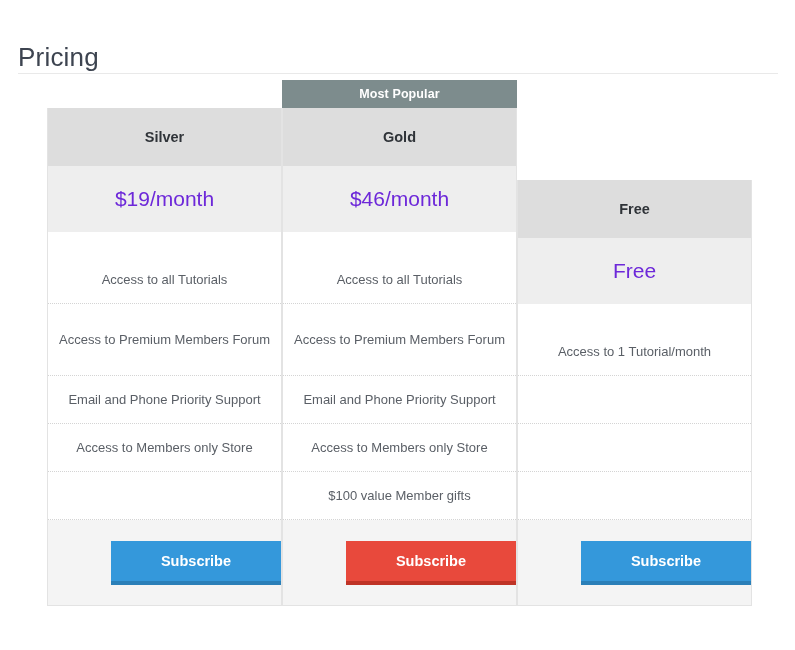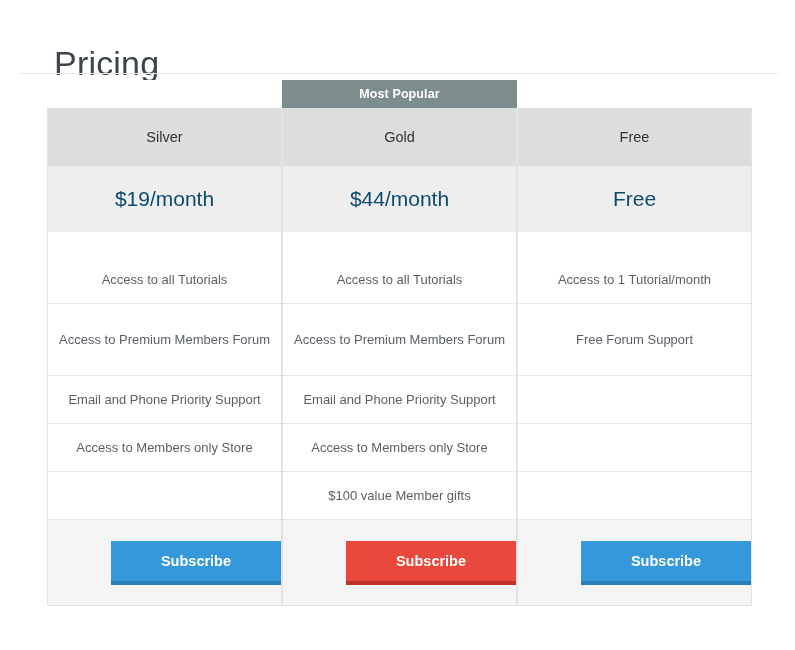--- a/index.html
+++ b/index.html
@@ -19,27 +19,26 @@
     width: 795px;
     height: 650px;
     box-sizing: border-box;
   }
 
   
   .page-title {
     position: absolute;
     left: 18px;
     top: 20px;
-    font-size: 34px;
+    font-size: 26px;
     font-weight: 400;
     color: #3d4450;
     letter-spacing: 0.2px;
     line-height: 40px;
     white-space: nowrap;
-    margin-left: 36px;
   }
   .title-rule {
     position: absolute;
     left: 18px;
     top: 73px;
     width: 760px;
     height: 1px;
     background: #e9e9e9;
   }
 
@@ -88,29 +87,29 @@
     border-color: #e3e3e3;
   }
 
   .plan-header {
     height: 58px;
     line-height: 58px;
     text-align: center;
     background: #dddddd;
     color: #2f3338;
     font-size: 14.5px;
-    font-weight: normal;
+    font-weight: bold;
   }
 
   .plan-price {
     height: 66px;
     line-height: 66px;
     text-align: center;
     background: #eeeeee;
-    color: #0c4a6e;
+    color: #6d28d9;
     font-size: 21px;
     font-weight: 400;
   }
 
   .features {
     background: #ffffff;
     margin-top: 24px;
   }
   .feature {
     min-height: 48px;
@@ -185,42 +184,41 @@
         <div class="plan-footer">
           <button class="btn btn-blue">Subscribe</button>
         </div>
       </div>
     </div>
 
     <div class="plan featured">
       <div class="ribbon">Most Popular</div>
       <div class="plan-body">
         <div class="plan-header">Gold</div>
-        <div class="plan-price">$44/month</div>
+        <div class="plan-price">$46/month</div>
         <div class="features">
           <div class="feature">Access to all Tutorials</div>
           <div class="feature tall">Access to Premium Members Forum</div>
           <div class="feature">Email and Phone Priority Support</div>
           <div class="feature">Access to Members only Store</div>
           <div class="feature">$100 value Member gifts</div>
         </div>
         <div class="plan-footer">
           <button class="btn btn-red">Subscribe</button>
         </div>
       </div>
     </div>
 
     <div class="plan">
       <div class="ribbon placeholder"></div>
       <div class="plan-body">
         <div class="plan-header">Free</div>
         <div class="plan-price">Free</div>
         <div class="features">
           <div class="feature">Access to 1 Tutorial/month</div>
-          <div class="feature tall">Free Forum Support</div>
           <div class="feature empty"></div>
           <div class="feature empty"></div>
           <div class="feature empty"></div>
         </div>
         <div class="plan-footer">
           <button class="btn btn-blue">Subscribe</button>
         </div>
       </div>
     </div>
 

